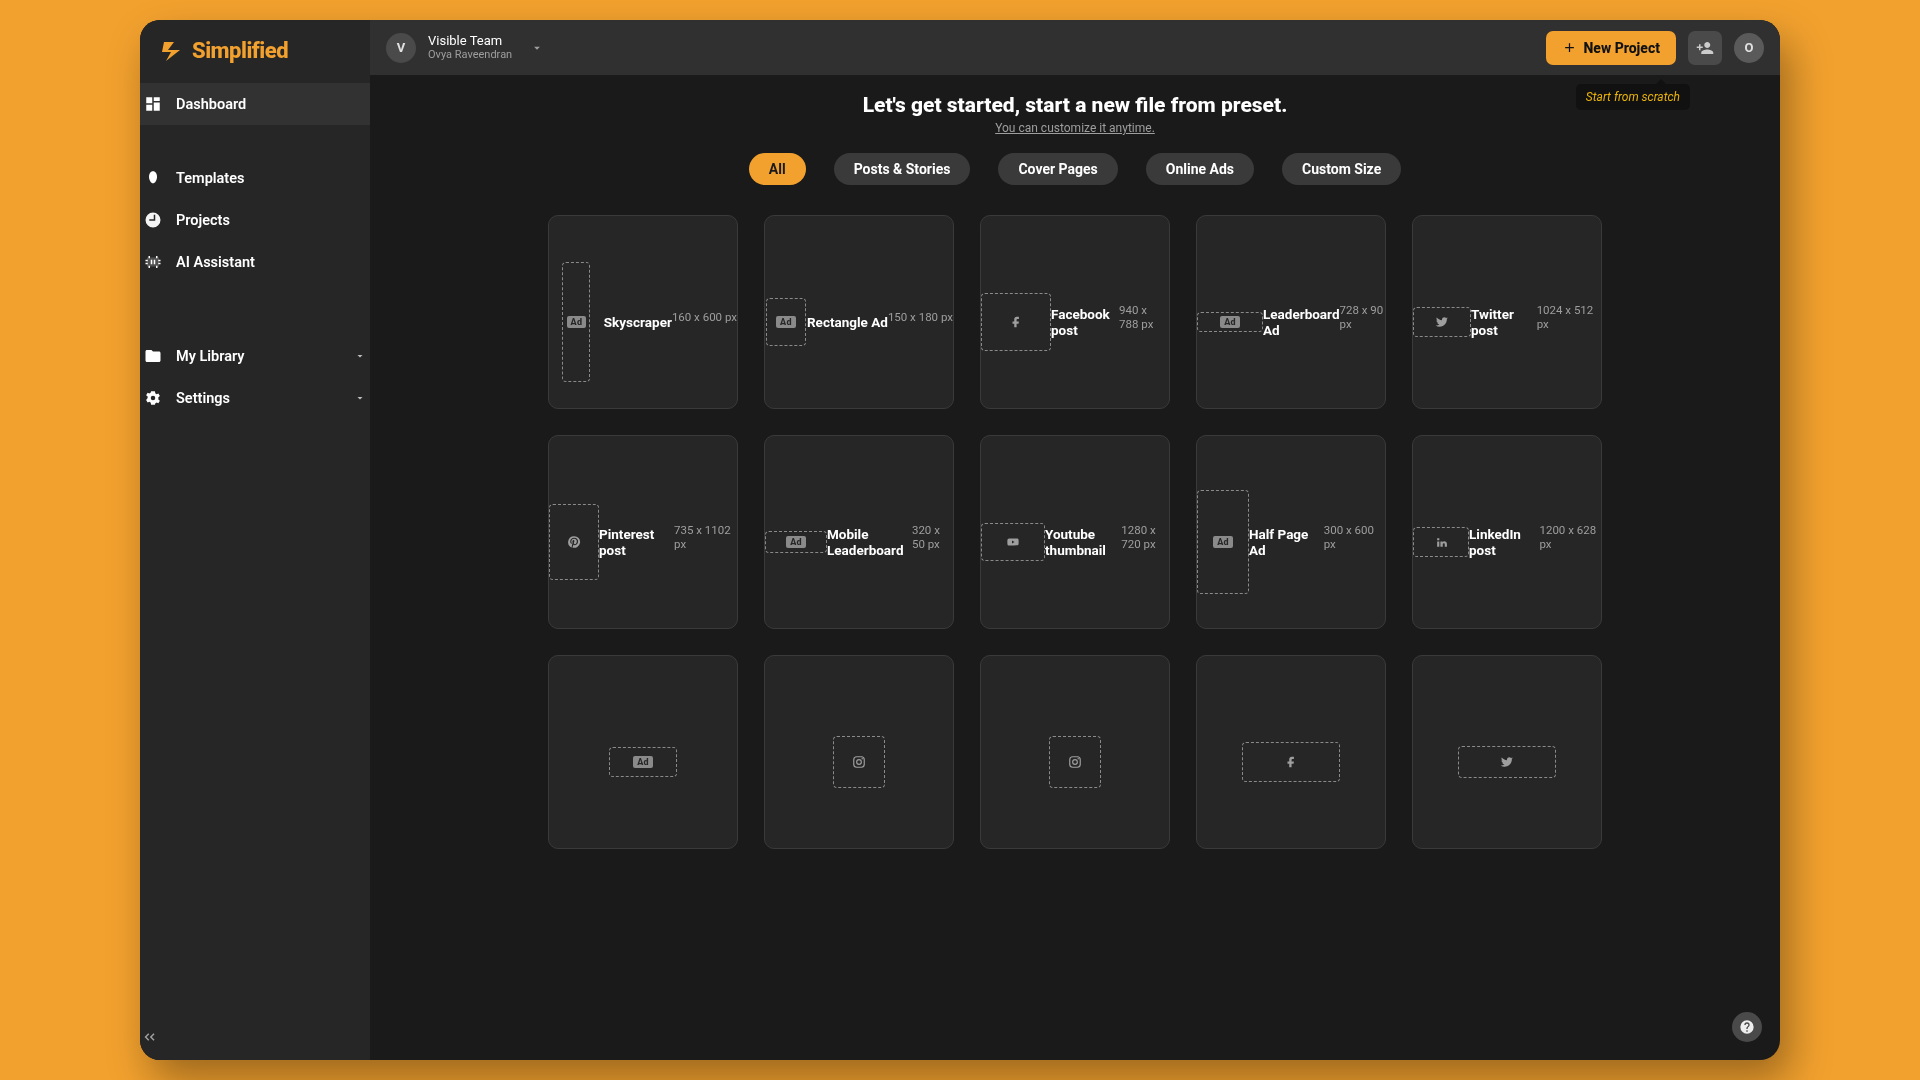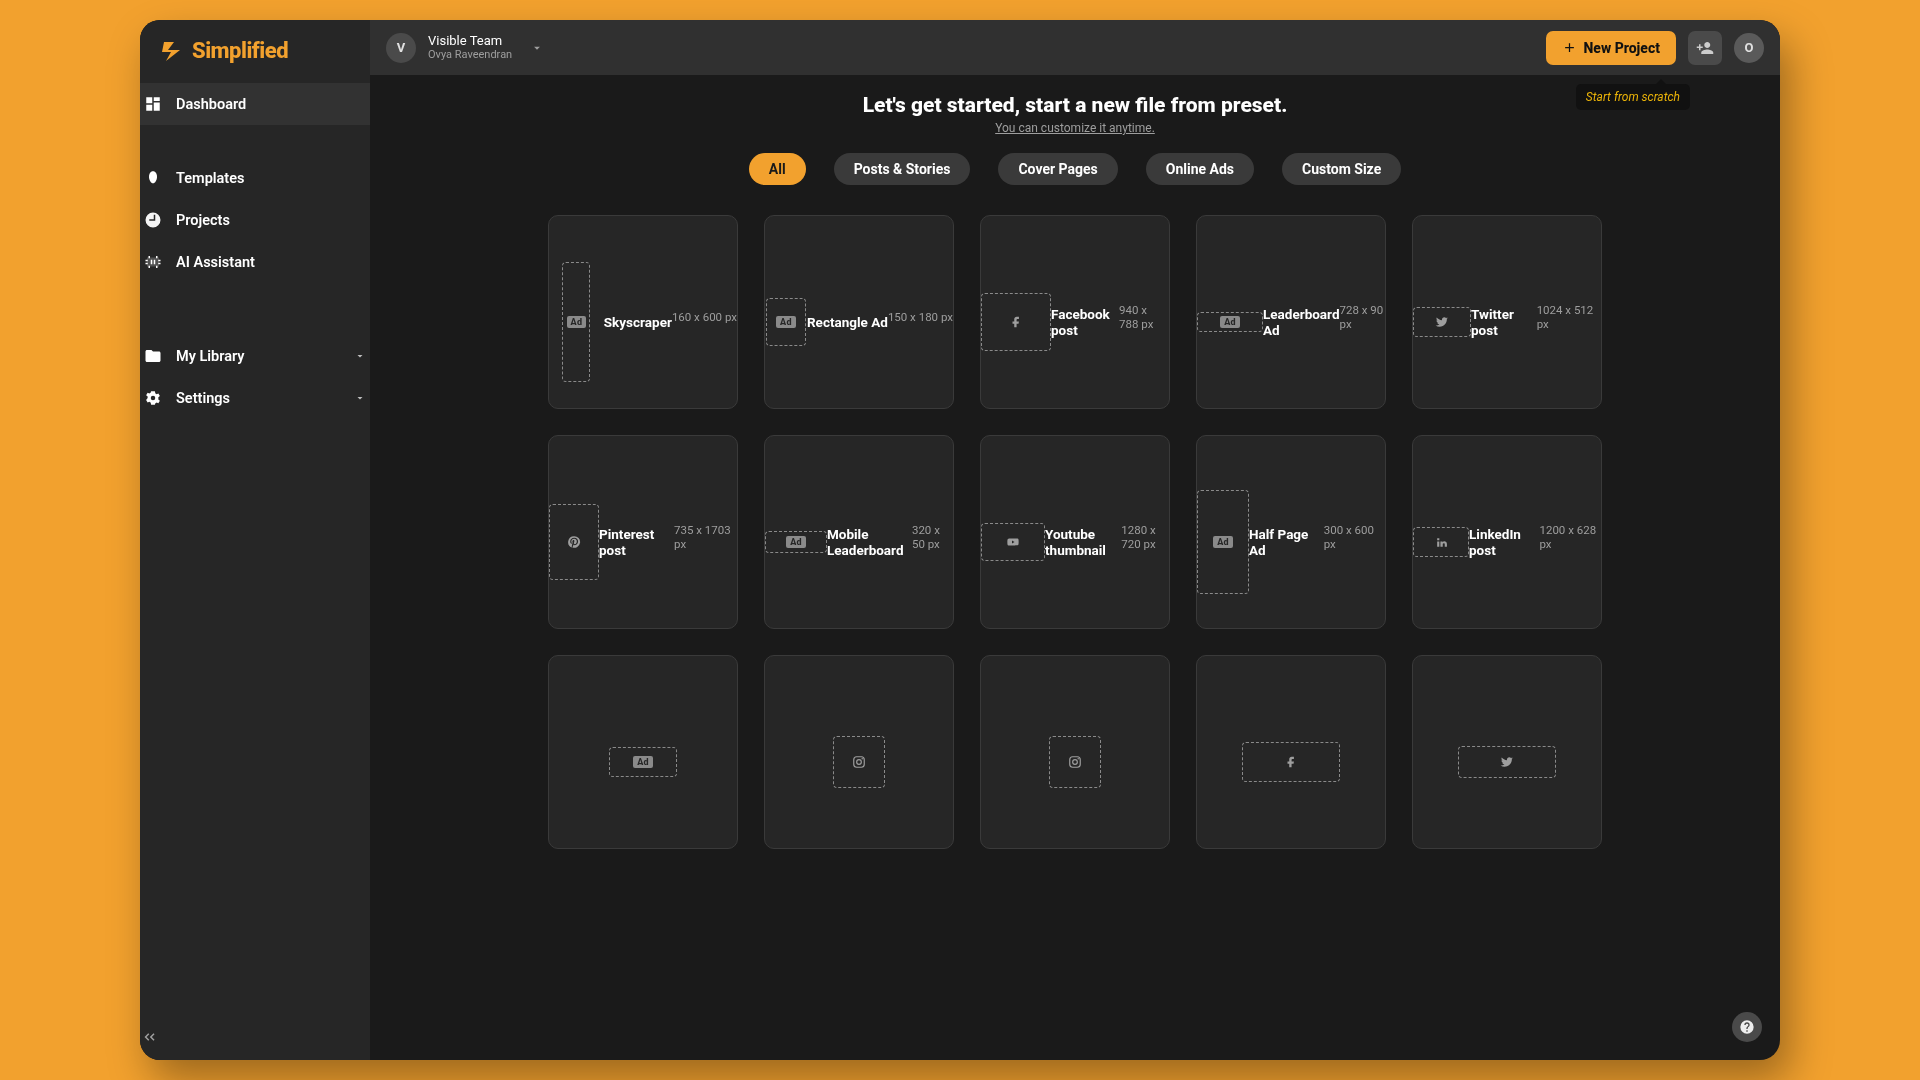--- a/index.html
+++ b/index.html
@@ -457,21 +457,21 @@
             <div class="preview-zone">
               <div class="dashed-box" style="width: 50px; height: 76px;">
                 <span>
                   <svg viewBox="0 0 24 24" width="14" height="14">
                     <path fill="#9e9e9e" d="M12 2a10 10 0 00-3.7 19.3c-.1-.8-.2-2 0-2.9l1.3-5.4s-.3-.7-.3-1.6c0-1.5.9-2.7 2-2.7.9 0 1.4.7 1.4 1.5 0 .9-.6 2.3-.9 3.6-.3 1.1.5 2 1.6 2 1.9 0 3.4-2 3.4-5 0-2.6-1.9-4.4-4.5-4.4-3.1 0-4.9 2.3-4.9 4.7 0 .9.4 1.9.8 2.5.1.1.1.2.1.3l-.3 1.2c0 .2-.2.2-.4.1-1.3-.6-2.1-2.5-2.1-4.1 0-3.3 2.4-6.4 7-6.4 3.7 0 6.5 2.6 6.5 6.1 0 3.6-2.3 6.6-5.5 6.6-1.1 0-2.1-.6-2.4-1.2l-.7 2.5c-.2.9-.9 2-1.3 2.7A10 10 0 1012 2z"></path>
                   </svg>
                 </span>
               </div>
             </div>
             <div class="preset-name">Pinterest post</div>
-            <div class="preset-dims">735 x 1703 px</div>
+            <div class="preset-dims">735 x 1102 px</div>
           </div>
           <div class="preset-card">
             <div class="preview-zone">
               <div class="dashed-box" style="width: 62px; height: 22px;">
                 <span class="ad-badge">Ad</span>
               </div>
             </div>
             <div class="preset-name">Mobile Leaderboard</div>
             <div class="preset-dims">320 x 50 px</div>
           </div>

